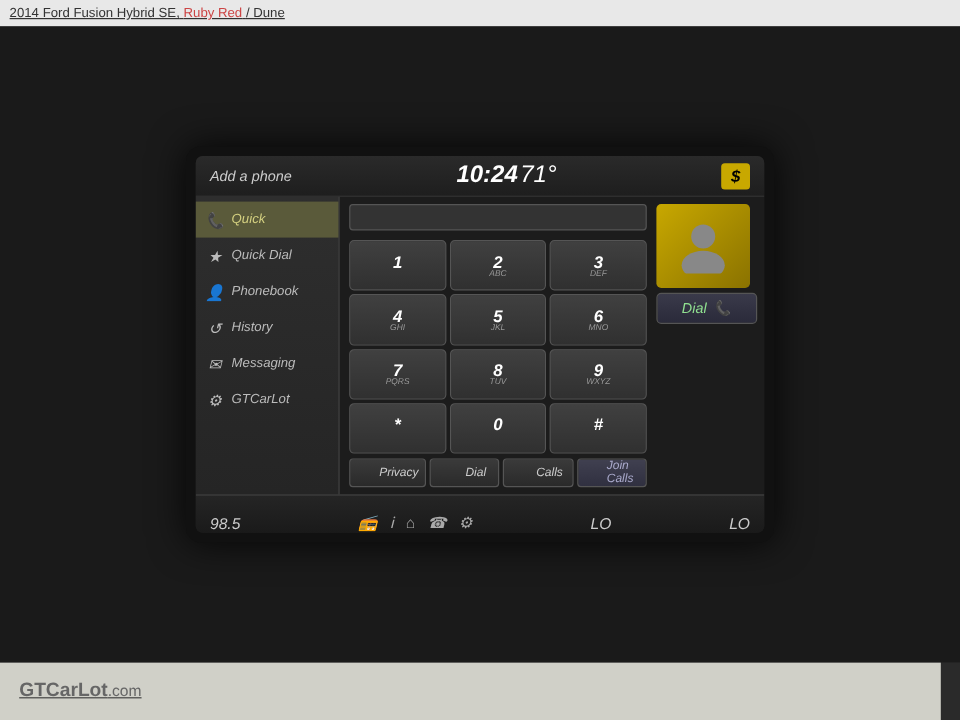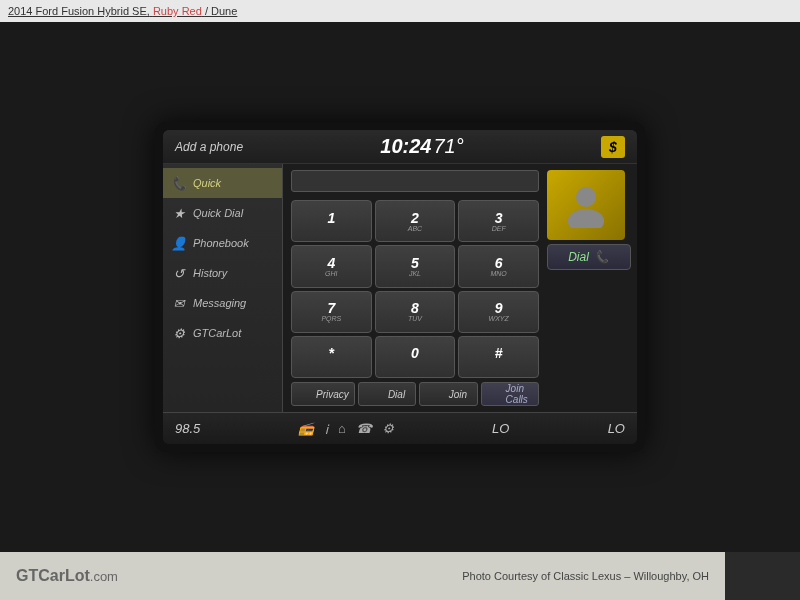--- a/index.html
+++ b/index.html
@@ -270,21 +270,21 @@
     .right-btn.end-btn {
       color: #e09090;
     }
 
     
     .screen-navbar {
       height: 32px;
       background: linear-gradient(180deg, #252525 0%, #1a1a1a 100%);
       border-top: 1px solid #444;
       display: flex;
-      align-items: center;
+      align-items: flex-end;
       justify-content: space-between;
       padding: 0 12px;
     }
 
     .nav-label {
       font-size: 13px;
       color: #ccc;
     }
 
     .nav-icons {
@@ -299,29 +299,30 @@
       cursor: pointer;
     }
 
     .nav-lo {
       font-size: 13px;
       color: #ccc;
     }
 
     
     .bottom-bar {
-      width: 725px;
+      width: 784px;
       height: 48px;
       background: #d0d0c8;
       display: flex;
       align-items: center;
       justify-content: space-between;
       padding: 0 16px;
       font-size: 11px;
       color: #444;
+      text-decoration: underline;
     }
 
     .gtcarlot-logo {
       font-size: 16px;
       font-weight: bold;
       color: #c00;
     }
 
     .gtcarlot-logo span {
       color: #666;
@@ -440,21 +441,21 @@
           <div class="bottom-actions">
             <div class="action-btn">
               <span>Privacy</span>
               <div class="btn-divider"></div>
             </div>
             <div class="action-btn">
               <span>Dial</span>
               <div class="btn-divider"></div>
             </div>
             <div class="action-btn">
-              <span>Join</span>
+              <span>Calls</span>
               <div class="btn-divider"></div>
             </div>
             <div class="action-btn join-calls">
               <span>Join Calls</span>
             </div>
           </div>
         </div>
 
         <div class="right-panel">
 
@@ -491,14 +492,13 @@
   </div>
 
 </div>
 
 <div class="bottom-bar">
   <div>
     <span class="gtcarlot-logo">
       <span>GTCarLot</span><span style="color:#666;font-size:13px;font-weight:normal;">.com</span>
     </span>
   </div>
-  <div>Photo Courtesy of Classic Lexus – Willoughby, OH</div>
 </div>
 
 </body></html>

